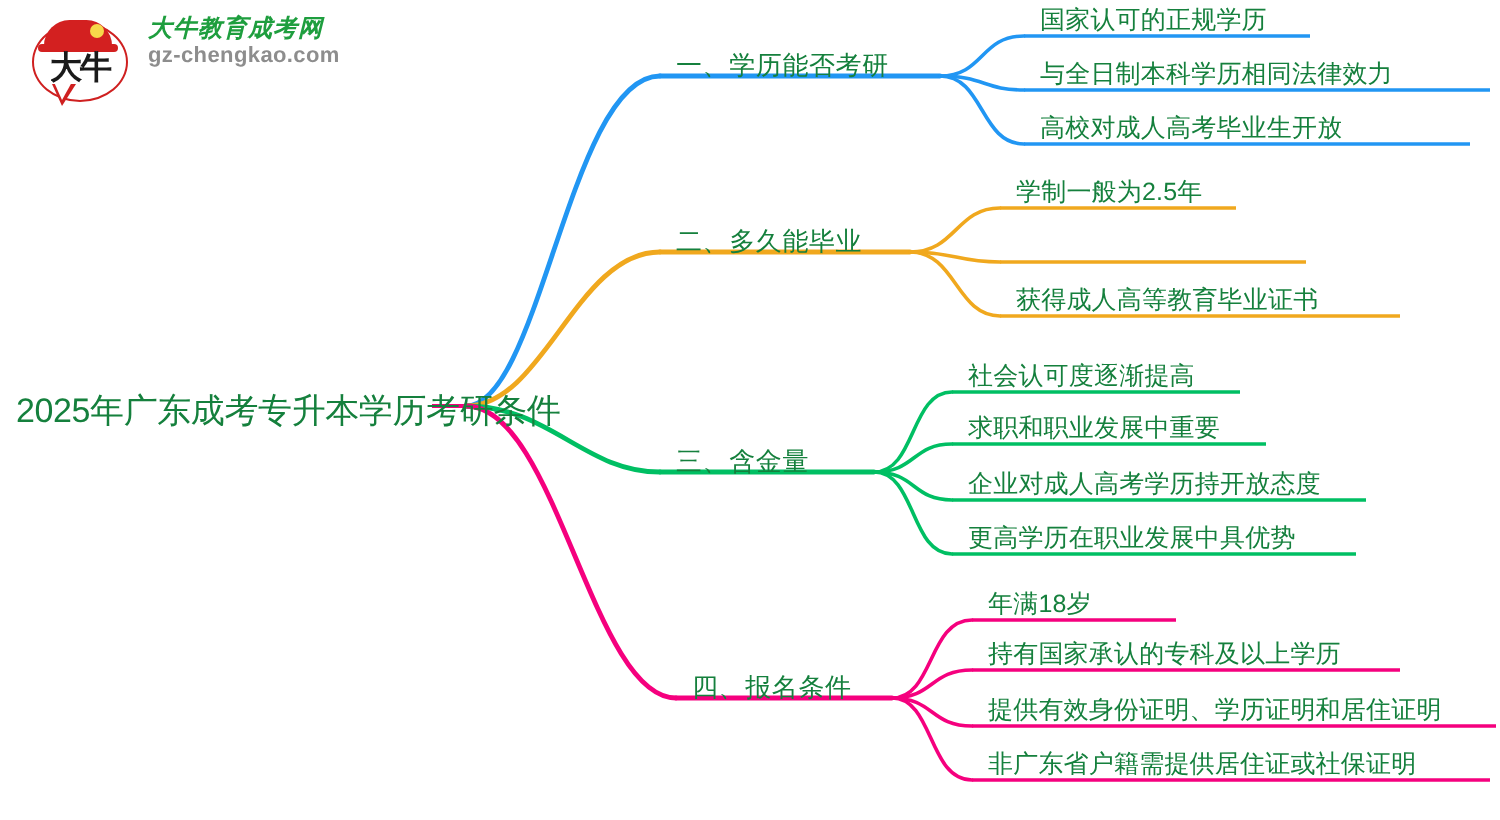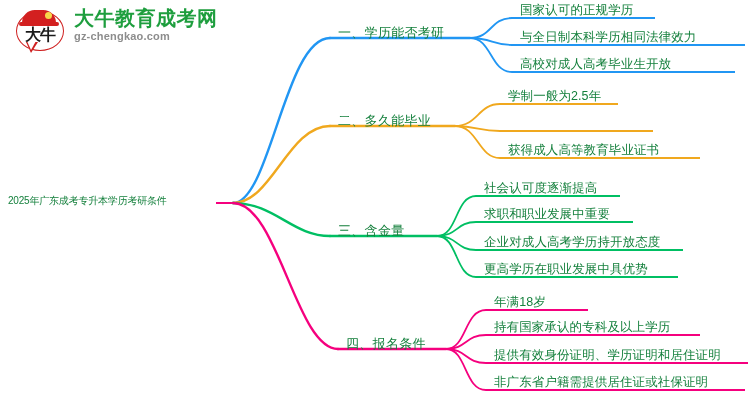--- a/index.html
+++ b/index.html
@@ -104,25 +104,26 @@
     color: #1a1a1a;
     letter-spacing: -1px;
   }
   .logo-text {
     display: flex;
     flex-direction: column;
     justify-content: center;
     line-height: 1.05;
   }
   .logo-title {
-    font-size: 20px;
+    font-size: 12px;
     font-weight: bold;
     color: #1e9e3e;
     letter-spacing: 0.5px;
     white-space: nowrap;
+    font-style: italic;
   }
   .logo-sub {
     font-size: 11px;
     font-weight: bold;
     color: #8d8d8d;
     letter-spacing: 0.2px;
     white-space: nowrap;
     margin-top: 2px;
   }
   
@@ -134,21 +135,21 @@
     height: 410px;
     pointer-events: none;
   }
   
   .node {
     position: absolute;
     white-space: nowrap;
     color: #15803d;
   }
   #root-topic {
-    font-size: 10px;
+    font-size: 17px;
     left: 8px;
     top: 194px;
     letter-spacing: -0.2px;
   }
   .branch-label {
     font-size: 13px;
     letter-spacing: 0.3px;
   }
   .leaf-label {
     font-size: 12.5px;

